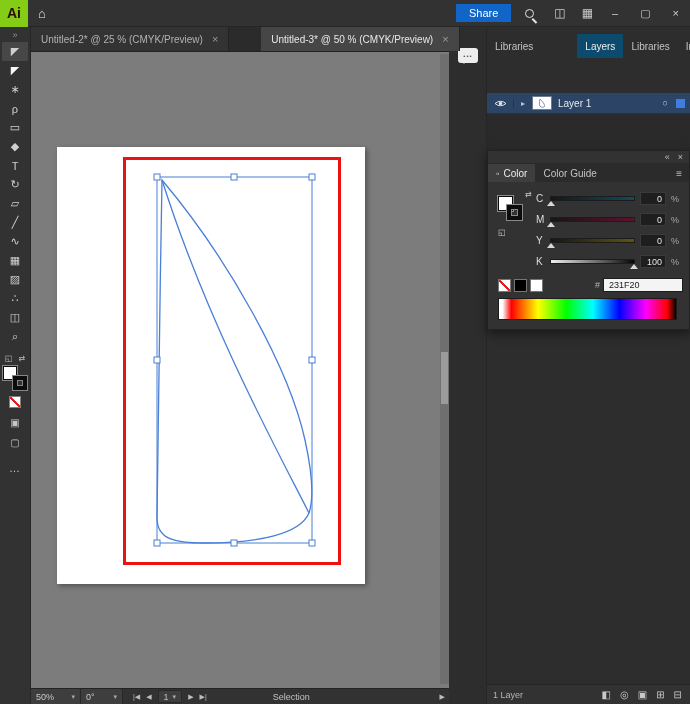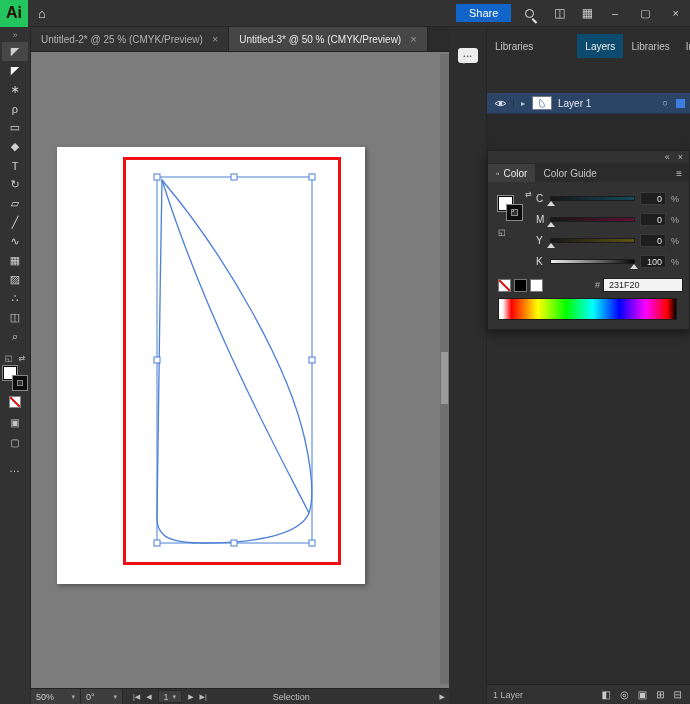--- a/index.html
+++ b/index.html
@@ -5,34 +5,34 @@
   * { margin:0; padding:0; box-sizing:border-box; }
   html,body { width:690px; height:704px; overflow:hidden; }
   body {
     position:relative; background:#2d2d2d; color:#d6d6d6;
     font-family:"Liberation Sans", sans-serif; font-size:11px;
     -webkit-font-smoothing:antialiased;
   }
   
   .menubar { position:absolute; top:0; left:0; width:690px; height:27px; background:#323232;
     display:flex; align-items:center; z-index:30; border-bottom:1px solid #262626; }
-  .logo { width:28px; height:27px; background:#22c55e; color:#2b0d00; font-weight:bold; font-size:16px;
+  .logo { width:28px; height:27px; background:#84cc16; color:#2b0d00; font-weight:bold; font-size:14px;
     display:flex; align-items:center; justify-content:center; }
   .home { margin:0 8px 0 10px; font-size:13px; color:#e6e6e6; }
   .menus { display:flex; align-items:center; }
   .menu-item { font-size:11px; color:#d4d4d4; padding:0 9px; cursor:default; }
   .mb-right { margin-left:auto; display:flex; align-items:center; }
   .share-btn { background:#1265c8; color:#fff; font-size:11px; border-radius:0; padding:3px 13px; margin-right:6px; }
   .search-glyph { position:relative; width:9px; height:9px; border:1.5px solid #e3e3e3; border-radius:50%; margin:0 12px 0 8px; }
   .search-glyph::after { content:""; position:absolute; left:7px; top:8px; width:6px; height:1.5px; background:#e3e3e3; transform:rotate(45deg); transform-origin:left top; }
   .mb-icon { color:#c9c9c9; font-size:12px; padding:0 8px; }
   .win-btn { color:#cfcfcf; font-size:11px; padding:0 11px; height:27px; display:flex; align-items:center; }
   
   .tabbar { position:absolute; top:27px; left:31px; width:418px; height:25px; background:#2b2b2b;
-    display:flex; border-bottom:1px solid #222; z-index:20; }
+    display:flex; border-bottom:1px solid #222; z-index:20;gap:32px; }
   .tab { display:flex; align-items:center; gap:9px; padding:0 10px; font-size:10px; color:#b2b2b2;
     background:#333333; border-right:1px solid #232323; white-space:nowrap; }
   .tab.active { background:#464646; color:#e8e8e8; }
   .tab-close { font-size:11px; color:#9a9a9a; }
   
   .toolbar { position:absolute; top:27px; left:0; width:31px; height:677px; background:#323232;
     border-right:1px solid #262626; display:flex; flex-direction:column; align-items:center; z-index:25; }
   .tb-chevrons { font-size:9px; color:#8f8f8f; margin:3px 0 2px; }
   .tool-list { display:flex; flex-direction:column; align-items:center; }
   .tool { width:26px; height:19px; display:flex; align-items:center; justify-content:center;

